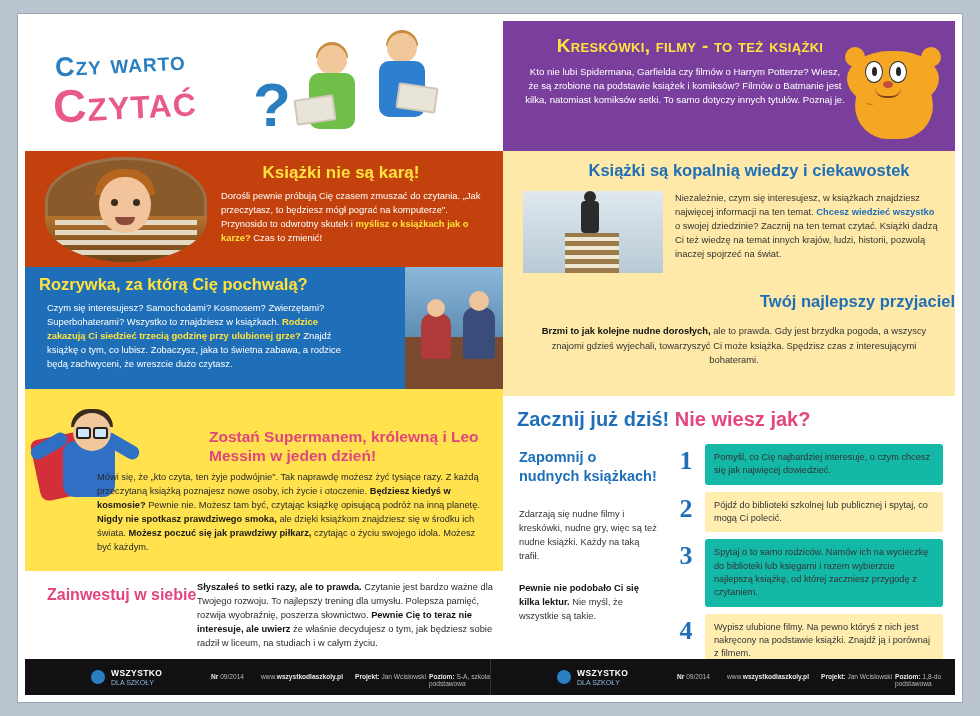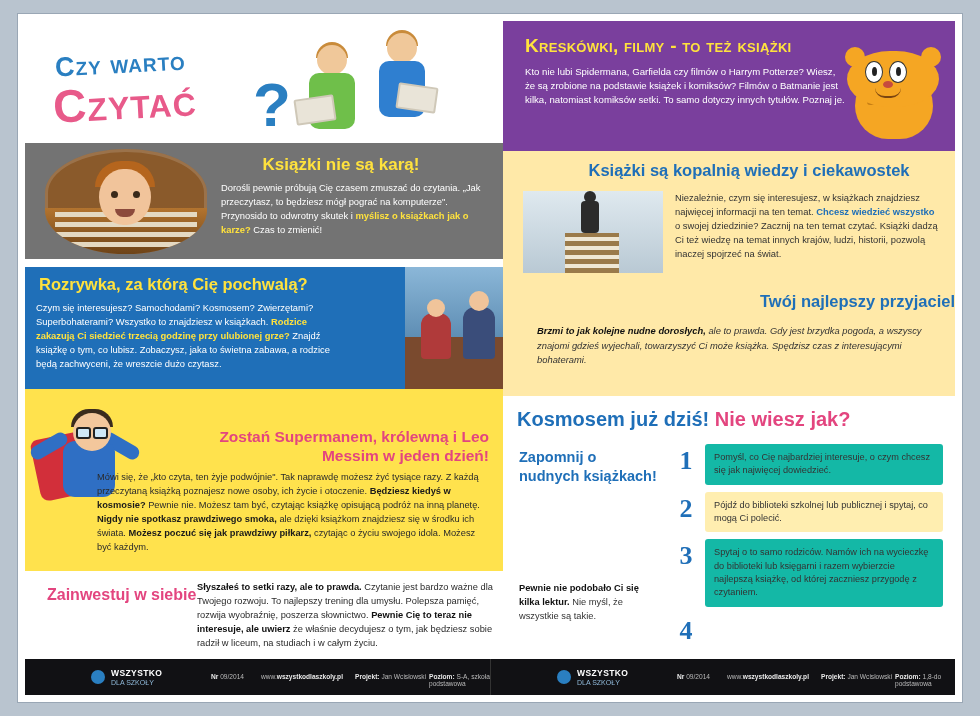--- a/index.html
+++ b/index.html
@@ -48,42 +48,42 @@
   .kid .hair { width:32px;height:16px;border-radius:16px 16px 0 0;background:#c98b3a;position:absolute;top:-3px;left:7px;}
   .kid .body { width:46px;height:56px;border-radius:10px;position:absolute;top:28px;left:0;}
   .kid .book { width:40px;height:26px;border-radius:2px;background:#e9e4d8;border:2px solid #cfc8b8;position:absolute;top:52px;left:-14px;transform:rotate(-8deg);}
   #kidA { left:26px; height:100px; width:60px; }
   #kidA .body { background:#6fbf4a; }
   #kidB { left:96px; height:112px; width:60px; }
   #kidB .body { background:#2f7fd0; }
   #kidB .book { left:18px; transform:rotate(8deg); }
 
   
-  #p-kresk { left:478px; top:0; width:452px; height:130px; background:#7a3f9d; }
+  #p-kresk { left:478px; top:0; width:452px; height:130px; background:#7a3f9d;text-align:center; }
   #p-kresk h2 {
     margin:0; position:absolute; left:22px; top:14px; width:330px;
     color:#ffe23d; font-size:19px; font-weight:bold; font-variant:small-caps;
     letter-spacing:.3px;
   }
   #p-kresk p {
     position:absolute; left:22px; top:44px; width:320px; margin:0;
     color:#ffffff; font-size:9.6px; line-height:1.45;
   }
   .garfield { position:absolute; right:8px; top:24px; width:110px; height:100px; }
   .gf-body { position:absolute; left:18px; top:22px; width:78px; height:72px; border-radius:40px 40px 34px 34px; background:#f5a623; }
   .gf-stripe { position:absolute; background:#c77f14; border-radius:3px; }
   .gf-head { position:absolute; left:10px; top:6px; width:92px; height:56px; border-radius:46px/30px; background:#f5a623; }
   .gf-ear { position:absolute; width:20px; height:20px; background:#f5a623; border-radius:50% 50% 0 50%; top:2px; }
   .gf-eye { position:absolute; width:18px; height:22px; background:#fff; border-radius:50%; top:16px; border:1.5px solid #333;}
   .gf-pupil { position:absolute; width:5px; height:9px; background:#222; border-radius:50%; top:22px;}
   .gf-nose { position:absolute; left:46px; top:36px; width:10px; height:7px; background:#c74b3e; border-radius:50%; }
   .gf-mouth { position:absolute; left:38px; top:43px; width:26px; height:10px; border-bottom:2px solid #7a4510; border-radius:0 0 13px 13px;}
 
   
-  #p-kara { left:0; top:122px; width:478px; height:116px; background:#737373; }
+  #p-kara { left:0; top:130px; width:478px; height:116px; background:#c2410c; }
   #p-kara h2 {
     position:absolute; right:12px; top:12px; margin:0; width:300px; text-align:center;
     color:#ffe23d; font-size:17px; font-weight:bold;
   }
   #p-kara p {
     position:absolute; left:196px; top:38px; width:272px; margin:0;
     color:#ffffff; font-size:9.4px; line-height:1.5;
   }
   #p-kara b { color:#ffe23d; }
   .photo-books {
@@ -98,36 +98,36 @@
   .pb-eye { position:absolute; width:7px;height:7px;border-radius:50%;background:#3a2a1a; top:42px;}
   .pb-mouth{ position:absolute; left:70px; top:60px; width:20px;height:8px;border-radius:0 0 10px 10px; background:#8c4a3c;}
 
   
   #p-rozr { left:0; top:246px; width:542px; height:122px; background:#1f6fb8; }
   #p-rozr h2 {
     position:absolute; left:14px; top:8px; margin:0; width:300px;
     color:#ffe23d; font-size:16.5px; font-weight:bold;
   }
   #p-rozr p {
-    position:absolute; left:11px; top:34px; width:300px; margin:0;
+    position:absolute; left:22px; top:34px; width:300px; margin:0;
     color:#ffffff; font-size:9.4px; line-height:1.5;
   }
   #p-rozr b { color:#ffe23d; }
   .photo-family {
     position:absolute; right:0; top:0; width:162px; height:122px; overflow:hidden;
     background:linear-gradient(#8bb7d8,#3d6f99);
   }
   .pf-sofa { position:absolute; left:0; bottom:0; width:100%; height:52px; background:#7a4a2e; }
   .pf-person { position:absolute; bottom:30px; border-radius:12px 12px 4px 4px; }
   .pf-head { position:absolute; border-radius:50%; background:#f0c49a; }
 
   
   #p-super { left:0; top:368px; width:478px; height:182px; background:#ffe24d; }
   #p-super h2 {
-    position:absolute; right:14px; top:38px; width:280px; margin:0; text-align:right;
+    position:absolute; right:14px; top:38px; width:280px; margin:0; text-align:left;
     color:#e3457f; font-size:15.5px; font-weight:bold; line-height:1.25;
   }
   #p-super p {
     position:absolute; left:72px; top:82px; width:392px; margin:0;
     color:#2a2a2a; font-size:9.3px; line-height:1.5; text-align:left;
   }
   #p-super b { color:#1a1a1a; }
   .superkid { position:absolute; left:4px; top:10px; width:120px; height:120px; }
   .sk-cape { position:absolute; left:6px; top:34px; width:76px; height:62px; background:#d22f3a; border-radius:8px 40px 30px 10px; transform:rotate(-12deg); }
   .sk-body { position:absolute; left:34px; top:42px; width:52px; height:56px; background:#2f6fc4; border-radius:12px; }
@@ -168,22 +168,22 @@
   .pc-man { position:absolute; left:58px; bottom:40px; width:18px; height:32px; background:#2b2b2b; border-radius:4px;}
   .pc-manhead{ position:absolute; left:61px; bottom:70px; width:12px;height:12px;border-radius:50%; background:#2b2b2b;}
 
   
   #p-przyj { left:478px; top:265px; width:452px; height:110px; background:#ffe9a8; }
   #p-przyj h2 {
     position:absolute; left:0; top:6px; width:452px; text-align:right; margin:0;
     color:#1f6fb8; font-size:16.5px; font-weight:bold;
   }
   #p-przyj p {
-    position:absolute; left:34px; top:38px; width:394px; margin:0; text-align:left;
-    color:#333; font-size:9.4px; line-height:1.55;font-style:italic;
+    position:absolute; left:34px; top:38px; width:394px; margin:0; text-align:center;
+    color:#333; font-size:9.4px; line-height:1.55;
   }
   #p-przyj b { color:#111; }
 
   
   #p-start { left:478px; top:375px; width:452px; height:263px; background:#ffffff; }
   #p-start .hl {
     position:absolute; left:14px; top:12px; margin:0; font-size:20px; font-weight:bold;
     color:#1f6fb8;
   }
   #p-start .hl .pink { color:#e3457f; }
@@ -356,42 +356,44 @@
 
     <div class="panel" id="p-przyj">
       <h2>Twój najlepszy przyjaciel</h2>
       <p>
         <b>Brzmi to jak kolejne nudne dorosłych,</b><span> ale to prawda. Gdy jest brzydka pogoda, a wszyscy znajomi gdzieś wyjechali, towarzyszyć Ci może książka. Spędzisz czas z interesującymi bohaterami.</span>
       </p>
     </div>
 
     <div class="panel" id="p-start">
       <div class="hl">
-        <span>Kosmosem już dziś!</span><span class="pink"> Nie wiesz jak?</span>
+        <span>Zacznij już dziś!</span><span class="pink"> Nie wiesz jak?</span>
       </div>
       <h3>Zapomnij o nudnych książkach!</h3>
+      <p class="sub1">Zdarzają się nudne filmy i kreskówki, nudne gry, więc są też nudne książki. Każdy na taką trafił.</p>
       <p class="sub2">
         <b>Pewnie nie podobało Ci się kilka lektur.</b><span> Nie myśl, że wszystkie są takie.</span>
       </p>
 
       <div class="steps">
         <div class="step blue">
           <div class="num">1</div>
           <div class="txt">Pomyśl, co Cię najbardziej interesuje, o czym chcesz się jak najwięcej dowiedzieć.</div>
         </div>
         <div class="step yellow">
           <div class="num">2</div>
           <div class="txt">Pójdź do biblioteki szkolnej lub publicznej i spytaj, co mogą Ci polecić.</div>
         </div>
         <div class="step blue">
           <div class="num">3</div>
           <div class="txt">Spytaj o to samo rodziców. Namów ich na wycieczkę do biblioteki lub księgarni i razem wybierzcie najlepszą książkę, od której zaczniesz przygodę z czytaniem.</div>
         </div>
         <div class="step yellow">
           <div class="num">4</div>
+          <div class="txt">Wypisz ulubione filmy. Na pewno któryś z nich jest nakręcony na podstawie książki. Znajdź ją i porównaj z filmem.</div>
         </div>
       </div>
     </div>
 
     <div class="footer">
       <div class="foot-half left">
         <div class="fl-mark"></div>
         <div class="fl-logo">
           <div class="big">WSZYSTKO</div>
           <div class="small">DLA SZKOŁY</div>

